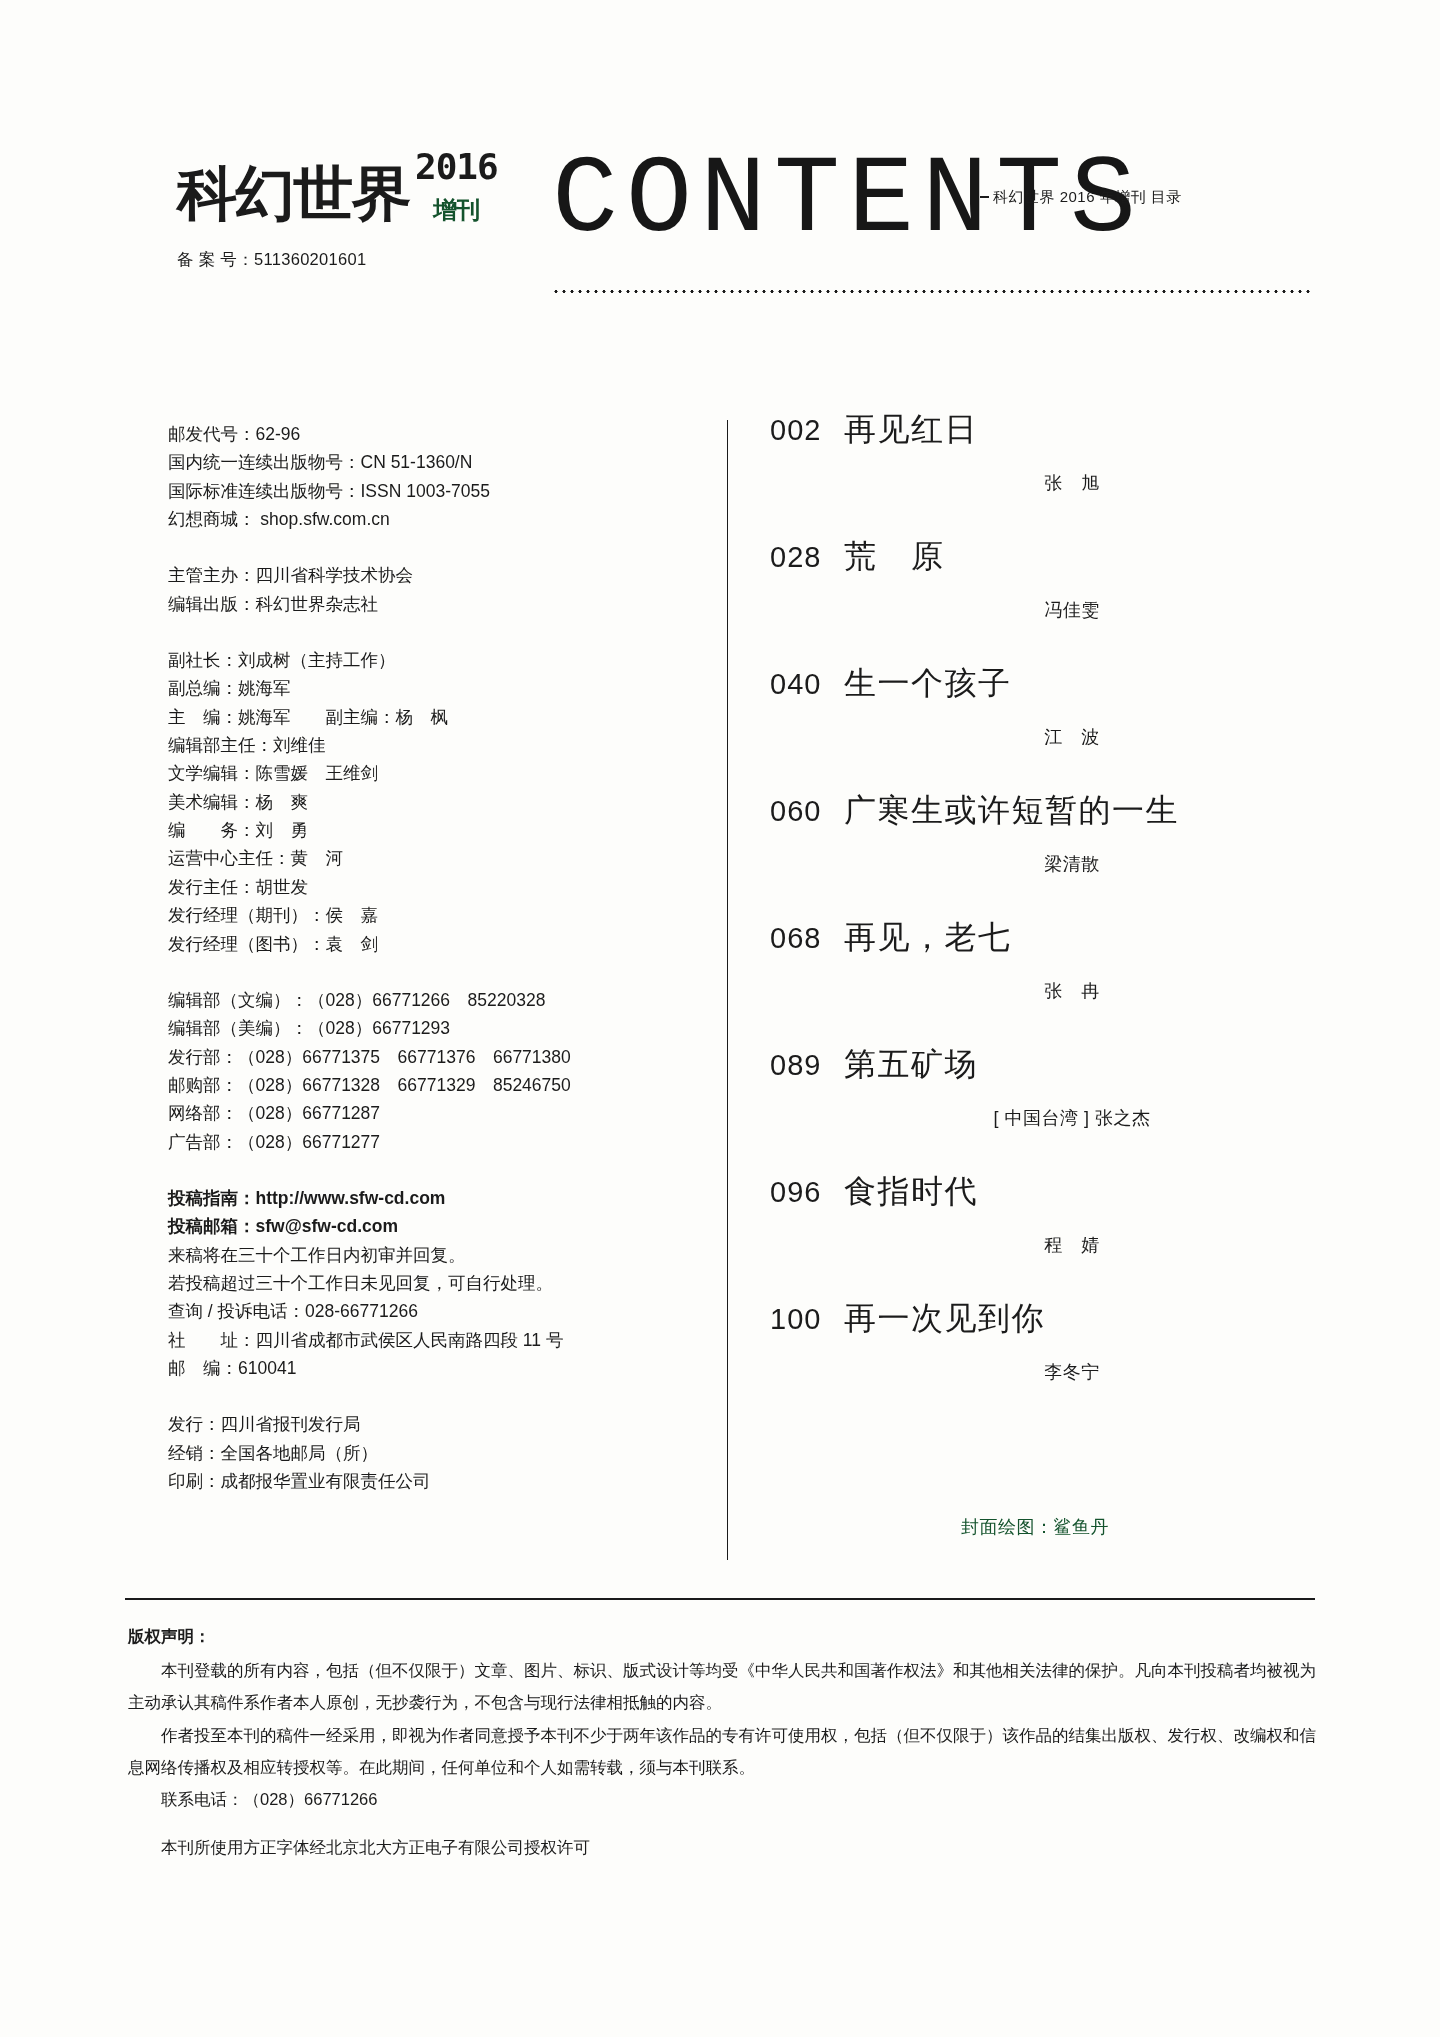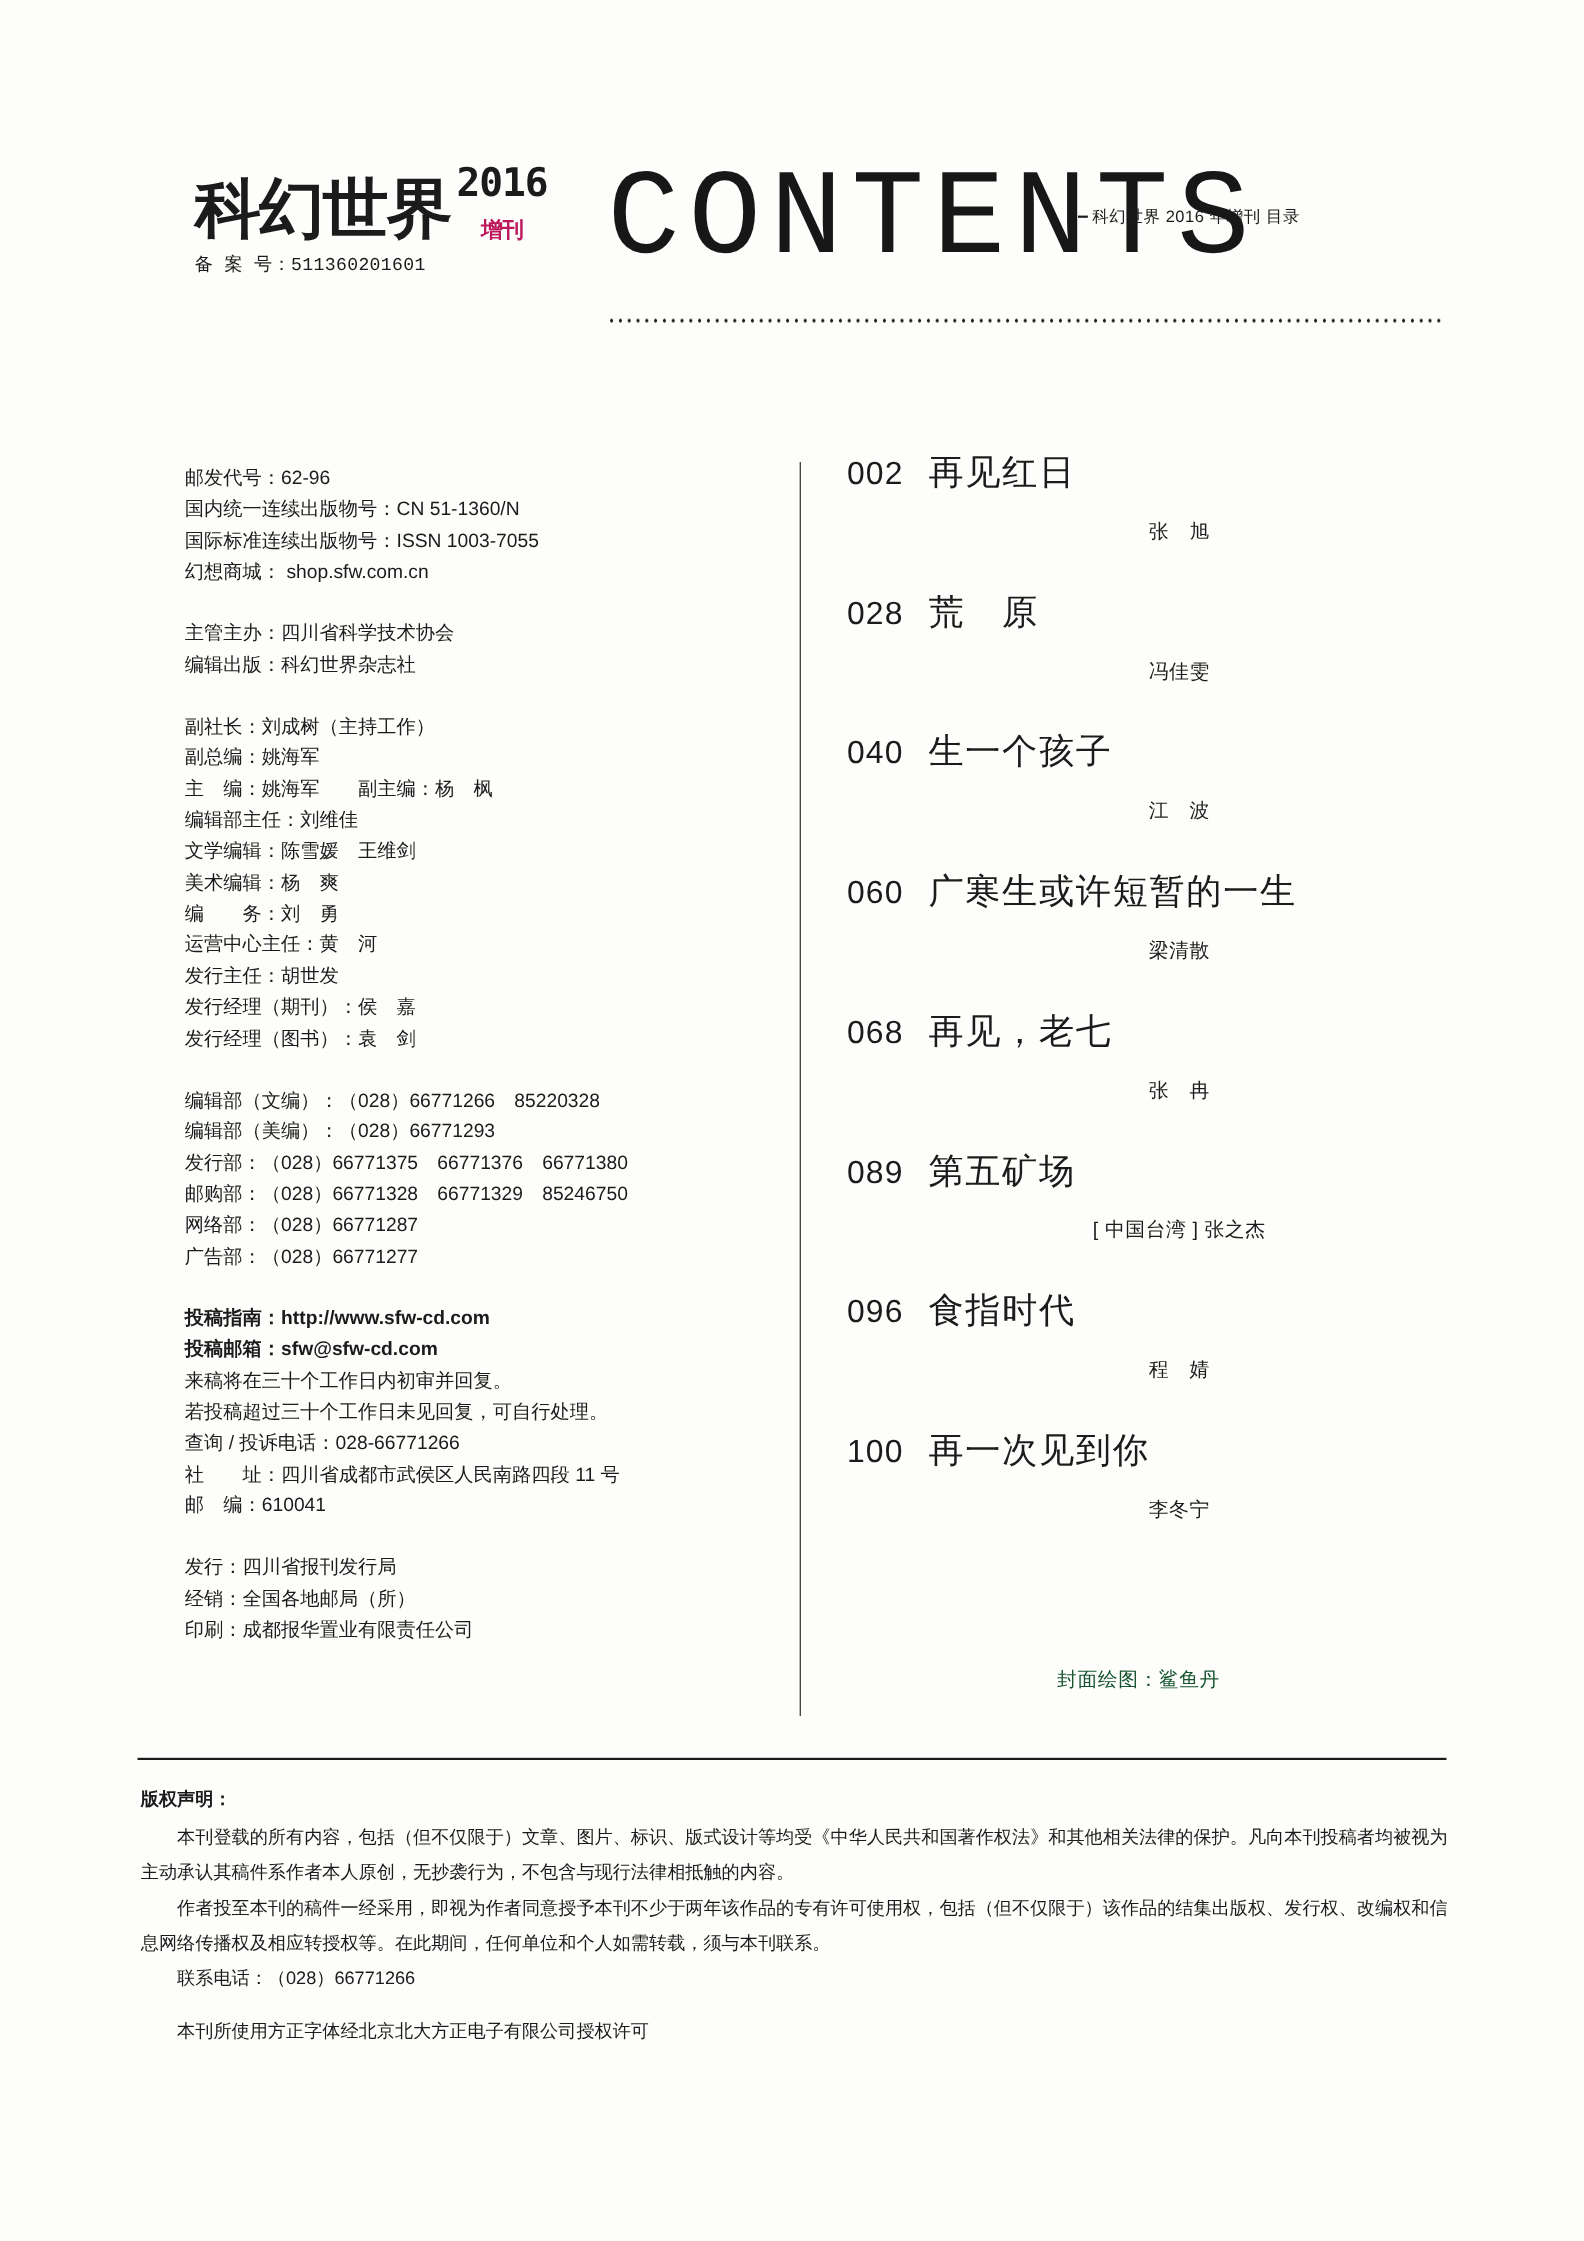--- a/index.html
+++ b/index.html
@@ -41,26 +41,26 @@
     display:flex; flex-direction:column; align-items:center;
     margin-left:4px; margin-bottom:1px;
   }
   .logo-year{
     font-family:"DejaVu Sans Mono","Liberation Mono",monospace;
     font-size:36px; font-weight:bold; line-height:0.95;
     letter-spacing:-1px; color:#1b1b1b;
   }
   .logo-sub{
     font-family:"DejaVu Sans","Liberation Sans",sans-serif;
-    font-size:20px; font-weight:bold; line-height:1;
-    letter-spacing:-1px; color:#be185d; margin-top:14px;
+    font-size:24px; font-weight:bold; line-height:1;
+    letter-spacing:-1px; color:#14532d; margin-top:14px;
   }
   .logo-reg{
-    font-size:16.5px; color:#1b1b1b; margin-top:10px;
-    letter-spacing:0.3px; white-space:nowrap;font-family:Liberation Mono, monospace;
+    font-size:16.5px; color:#1b1b1b; margin-top:26px;
+    letter-spacing:0.3px; white-space:nowrap;
   }
 
   .contents-word{
     position:absolute; left:540px; top:16px;
     font-family:Liberation Mono, monospace;
     font-size:110px; line-height:1;
     letter-spacing:8px;
     color:#171717;
     white-space:nowrap;
   }

